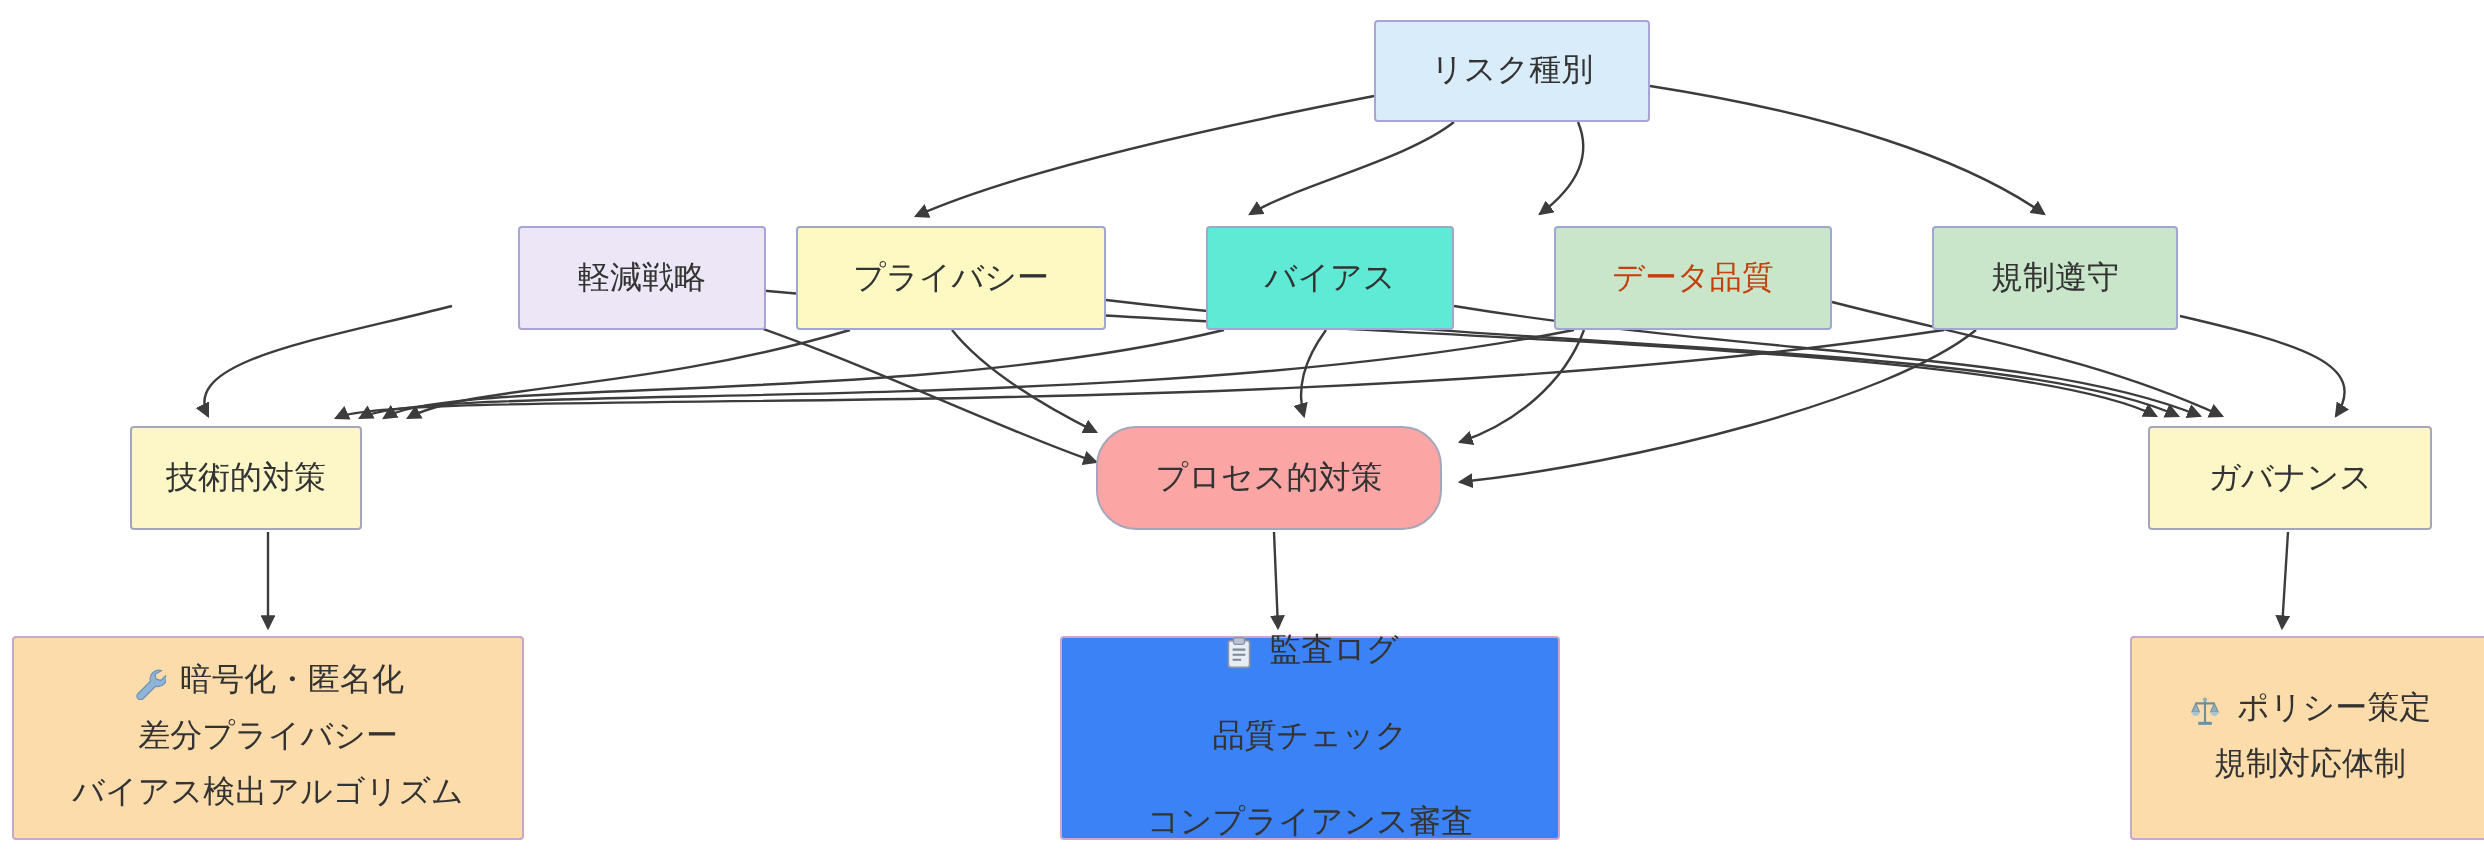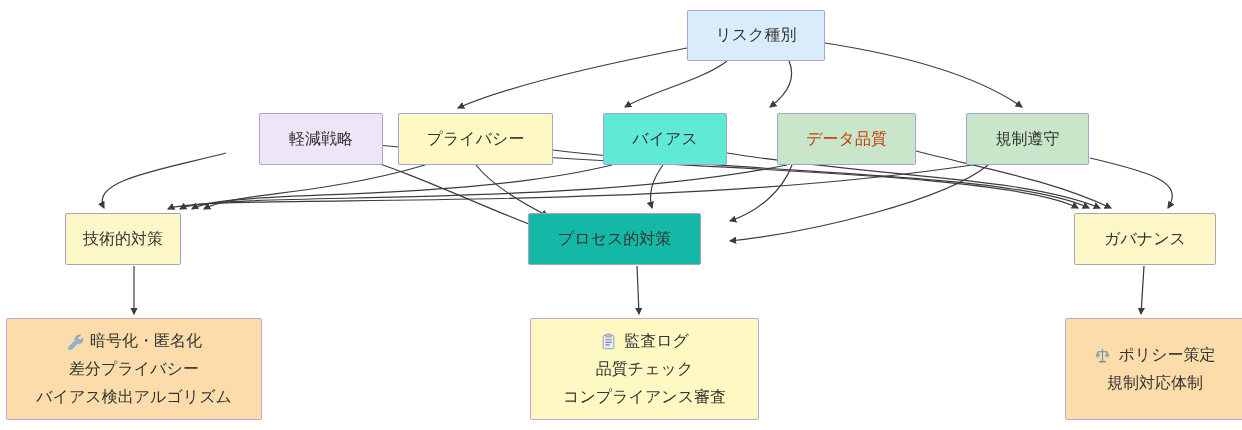--- a/index.html
+++ b/index.html
@@ -67,21 +67,21 @@
       </div>
       <div class="node" style="left: 777px; top: 113px; width: 139px; height: 52px; background: rgb(201, 230, 202); border-color: rgb(159, 166, 207); color: #c2410c;">
         <span>データ品質</span>
       </div>
       <div class="node" style="left: 966px; top: 113px; width: 123px; height: 52px; background: rgb(201, 230, 202); border-color: rgb(159, 166, 207); color: rgb(51, 51, 51);">
         <span>規制遵守</span>
       </div>
       <div class="node" style="left: 65px; top: 213px; width: 116px; height: 52px; background: rgb(253, 246, 198); border-color: rgb(166, 166, 186); color: rgb(51, 51, 51);">
         <span>技術的対策</span>
       </div>
-      <div class="node" style="left: 528px; top: 213px; width: 173px; height: 52px; background: #14b8a6; border-color: rgb(166, 166, 186); color: rgb(51, 51, 51);">
+      <div class="node" style="left: 548px; top: 213px; width: 173px; height: 52px; background: #fca5a5; border-color: rgb(166, 166, 186); color: rgb(51, 51, 51); border-radius: 20px;">
         <span>プロセス的対策</span>
       </div>
       <div class="node" style="left: 1074px; top: 213px; width: 142px; height: 52px; background: rgb(253, 246, 198); border-color: rgb(166, 166, 186); color: rgb(51, 51, 51);">
         <span>ガバナンス</span>
       </div>
       <div class="node detail" style="left: 6px; top: 318px; width: 256px; height: 102px; background: rgb(252, 220, 171); border-color: rgb(199, 167, 203); color: rgb(51, 51, 51);">
         <div class="line">
           <span class="icon">
             <svg viewBox="0 0 16 16">
               <path d="M13.8 2.2a4 4 0 0 0-5.1 4.9L2.9 12.9a1.7 1.7 0 1 0 2.4 2.4l5.8-5.8a4 4 0 0 0 4.9-5.1L13.6 6.8l-2.2-.6-.6-2.2z" fill="#8fb4d6" stroke="#6d93b5" stroke-width="0.6"></path>
@@ -89,21 +89,21 @@
           </span>
           <span>暗号化・匿名化</span>
         </div>
         <div class="line">
           <span>差分プライバシー</span>
         </div>
         <div class="line">
           <span>バイアス検出アルゴリズム</span>
         </div>
       </div>
-      <div class="node detail" style="left: 530px; top: 318px; width: 229px; height: 102px; background: #fef9c3; border-color: rgb(199, 167, 203); color: rgb(51, 51, 51);">
+      <div class="node detail" style="left: 530px; top: 318px; width: 250px; height: 102px; background: #3b82f6; border-color: rgb(199, 167, 203); color: rgb(51, 51, 51); gap: 15px;">
         <div class="line">
           <span class="icon">
             <svg viewBox="0 0 16 16">
               <rect x="3" y="2.2" width="10" height="12.6" rx="1.1" fill="#e7edf4" stroke="#8a93a6" stroke-width="0.8"></rect>
               <rect x="5.4" y="0.9" width="5.2" height="3" rx="0.8" fill="#b9c3d2" stroke="#8a93a6" stroke-width="0.6"></rect>
               <path d="M5 6.4h6 M5 8.8h6 M5 11.2h4" stroke="#7d8798" stroke-width="1"></path>
             </svg>
           </span>
           <span>監査ログ</span>
         </div>

